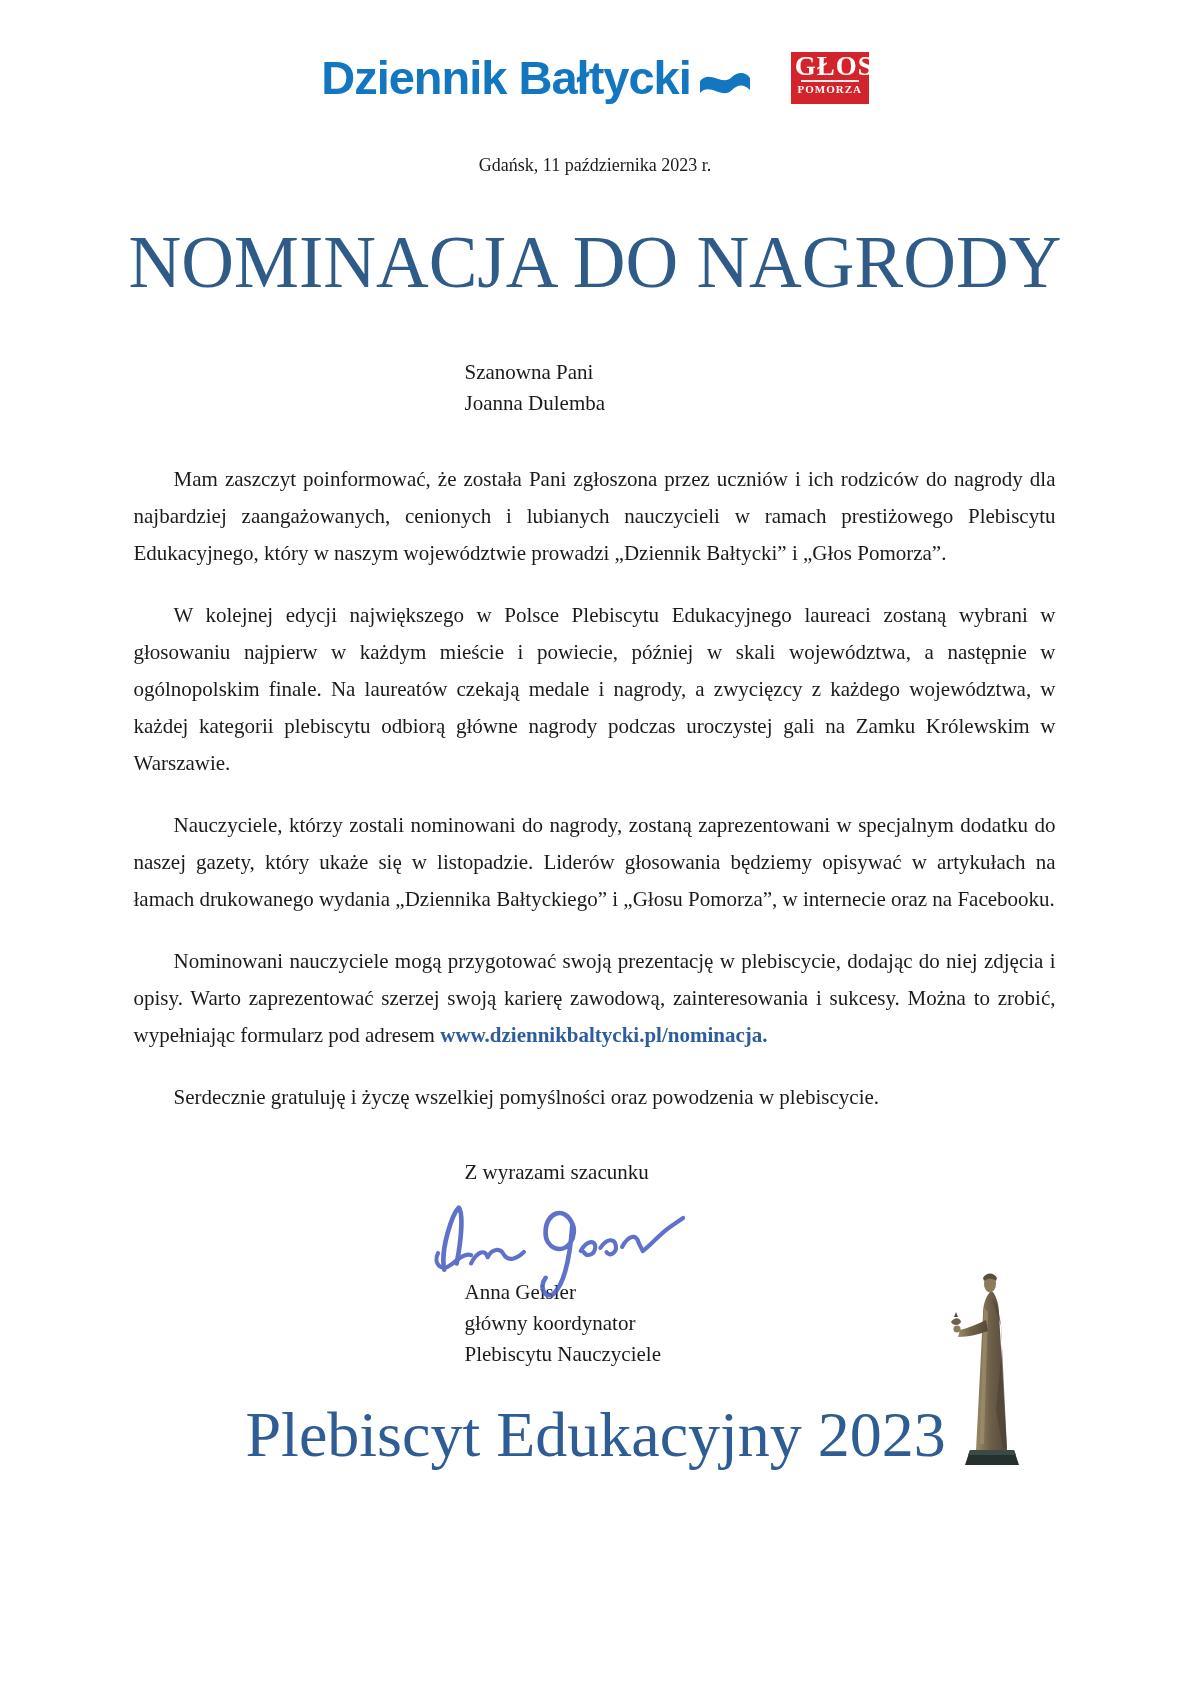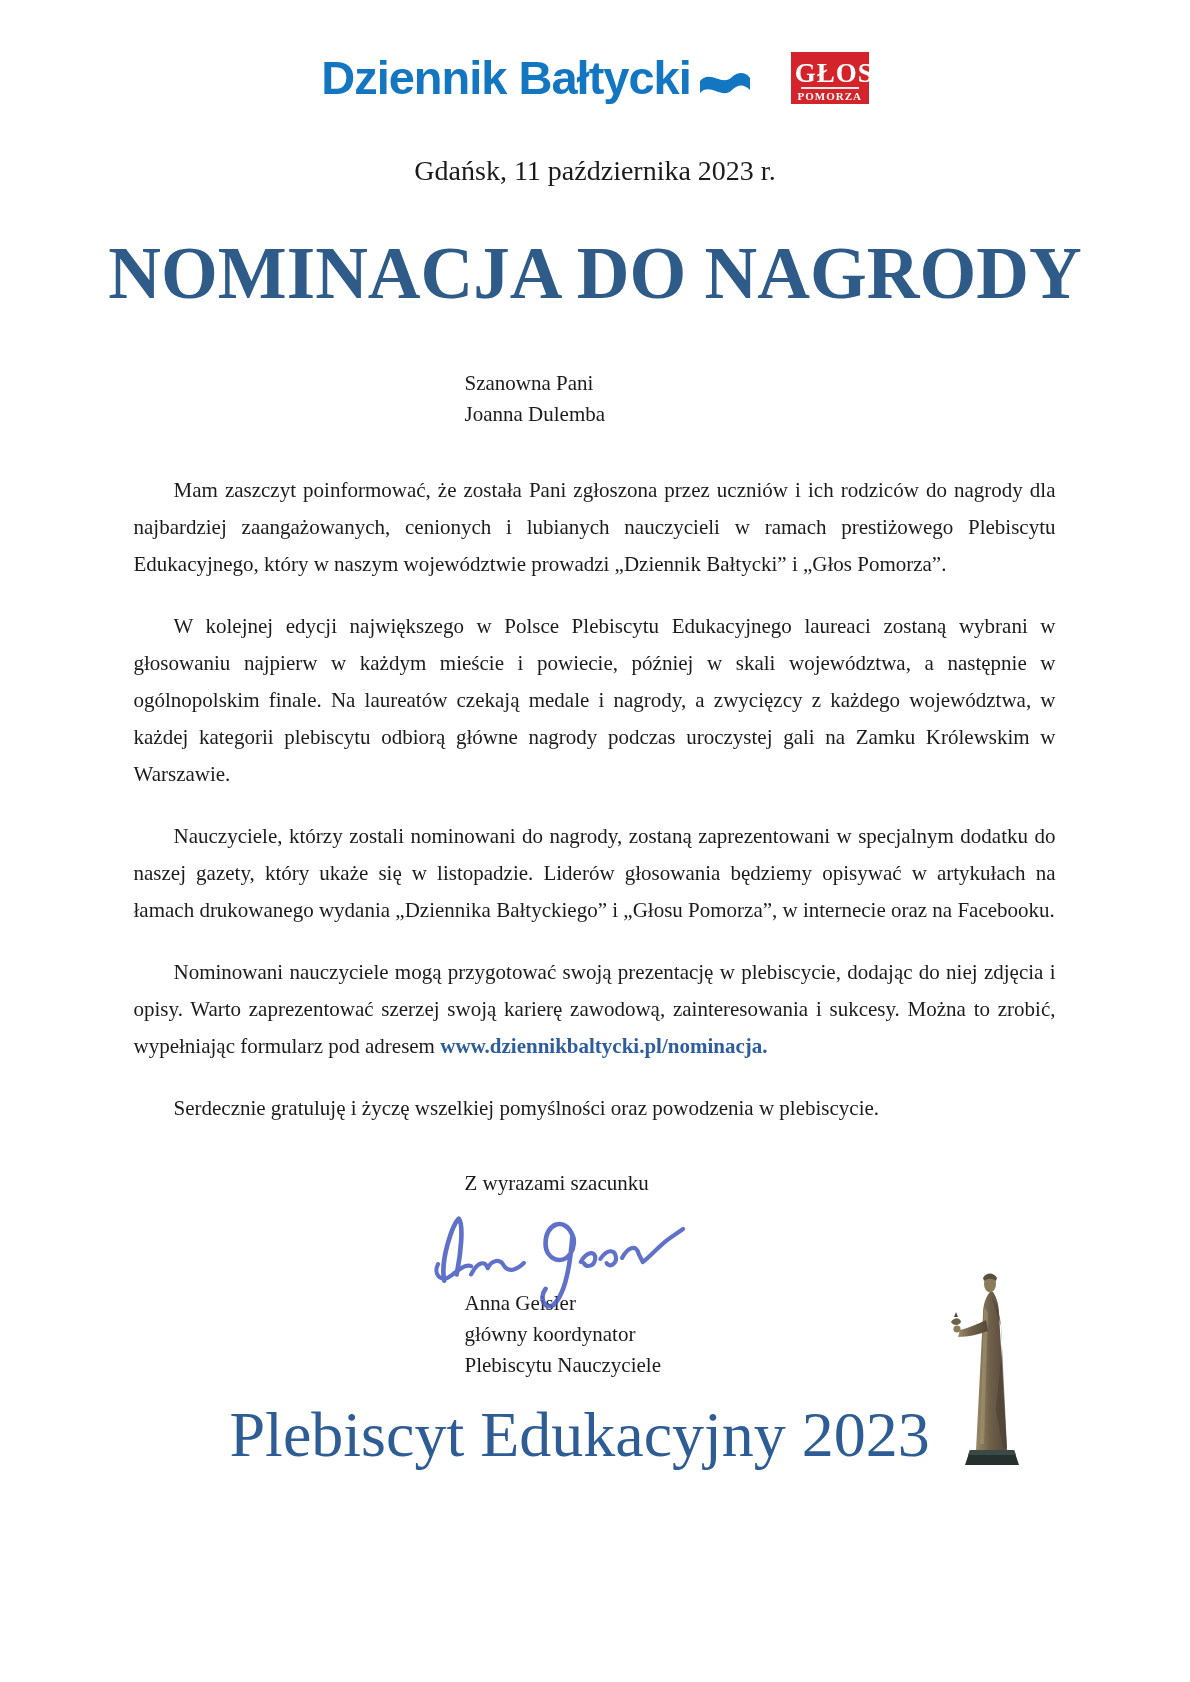--- a/index.html
+++ b/index.html
@@ -34,33 +34,33 @@
     font-weight:bold;font-style:normal;
     font-size:47px;letter-spacing:-1px;
     color:var(--masthead-blue);
     line-height:1;
   }
   .db-wave{margin-left:8px;margin-top:16px;}
   .glos-logo{
     width:78px;height:52px;
     background:var(--masthead-red);
     color:#fff;text-align:center;
-    display:flex;flex-direction:column;justify-content:flex-end;
+    display:flex;flex-direction:column;justify-content:flex-start;
     padding:2px 4px;
   }
   .glos-line1{font-size:27px;font-weight:bold;line-height:25px;letter-spacing:1px;}
   .glos-divider{height:2px;background:#fff;margin:1px 6px;opacity:.9;}
   .glos-line2{font-size:11px;font-weight:bold;letter-spacing:1px;line-height:12px;}
   
-  .date-line{text-align:center;margin-top:46px;font-size:28px;}
+  .date-line{text-align:center;margin-top:46px;font-size:18px;}
   .title{
     text-align:center;margin-top:50px;
     font-size:73px;line-height:1.0;
     color:var(--title-blue);
-    font-weight:bold;
+    font-weight:normal;
   }
   .subtitle{
     text-align:center;margin-top:6px;
     font-size:42px;color:var(--subtitle-gray);
   }
   
   .body-text{padding:0 42px;}
   .salutation{margin-top:58px;margin-left:331px;font-size:21px;line-height:31px;}
   .para{
     font-size:21px;line-height:37px;
@@ -71,21 +71,21 @@
   .inline-link{font-weight:bold;color:var(--link-navy);text-decoration:none;cursor:pointer;}
   .inline-link.alt{color:var(--link-blue);}
   .closing{margin-left:331px;margin-top:44px;font-size:21px;}
   .signature-wrap{
     position:relative;margin-left:295px;height:88px;margin-top:4px;
   }
   .signature-wrap svg{position:absolute;left:0;top:0;overflow:visible;}
   .sign-block{margin-left:331px;font-size:21px;line-height:31px;}
   
   .footer-text{
-    position:absolute;left:138px;top:1398px;
+    position:absolute;left:154px;top:1398px;
     font-size:64px;color:var(--footer-blue);
     font-weight:normal;white-space:nowrap;
   }
   .statuette{position:absolute;left:848px;top:1268px;width:100px;height:200px;}
 </style>
 </head>
 <body>
 
 <div class="page">
 

